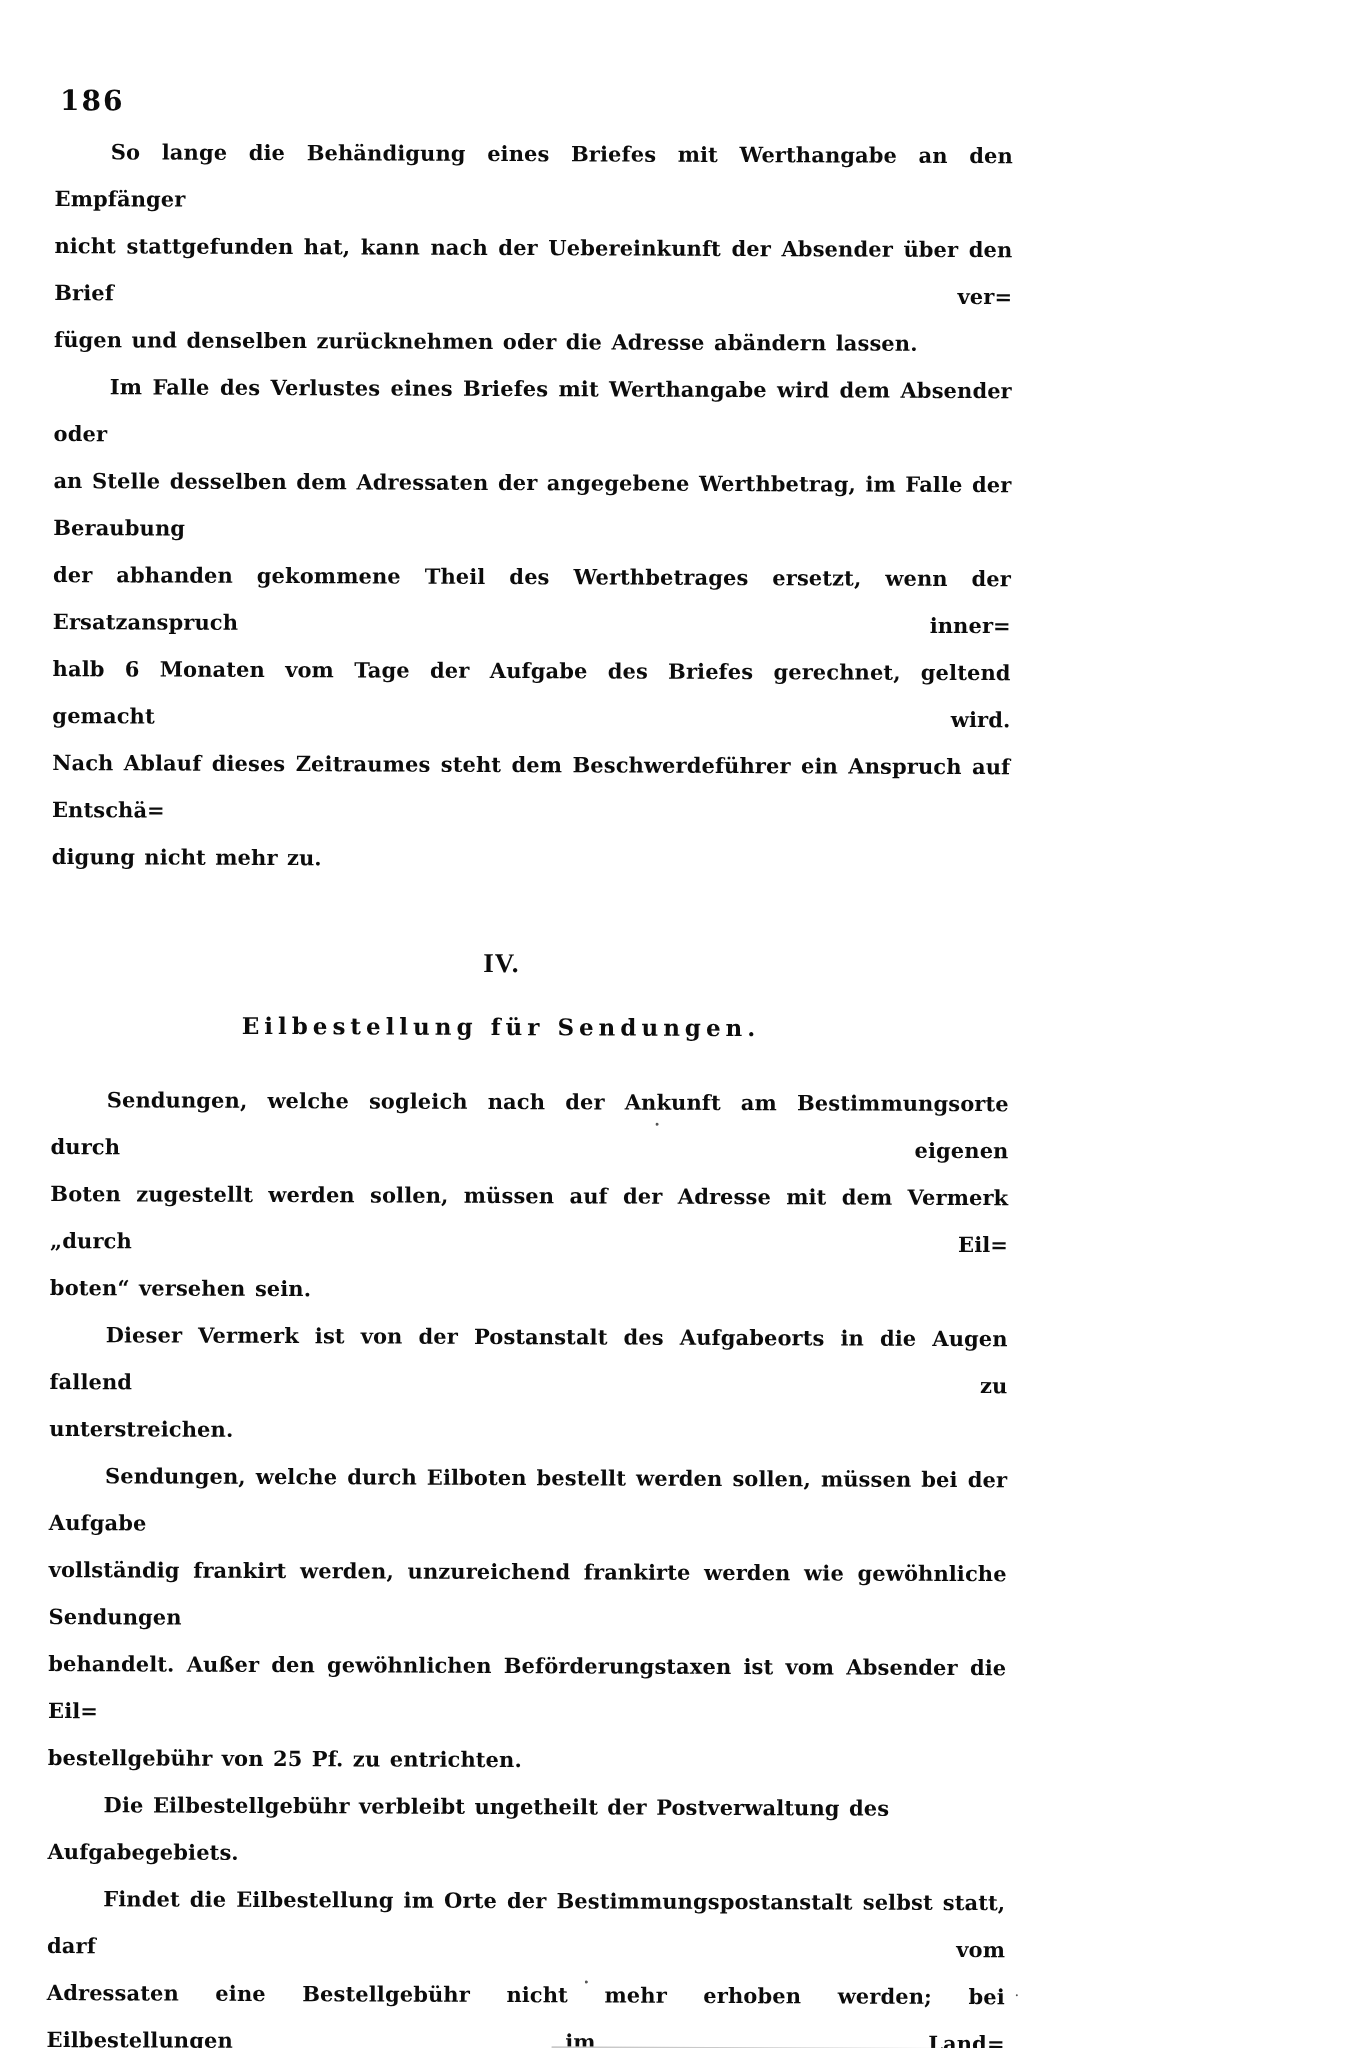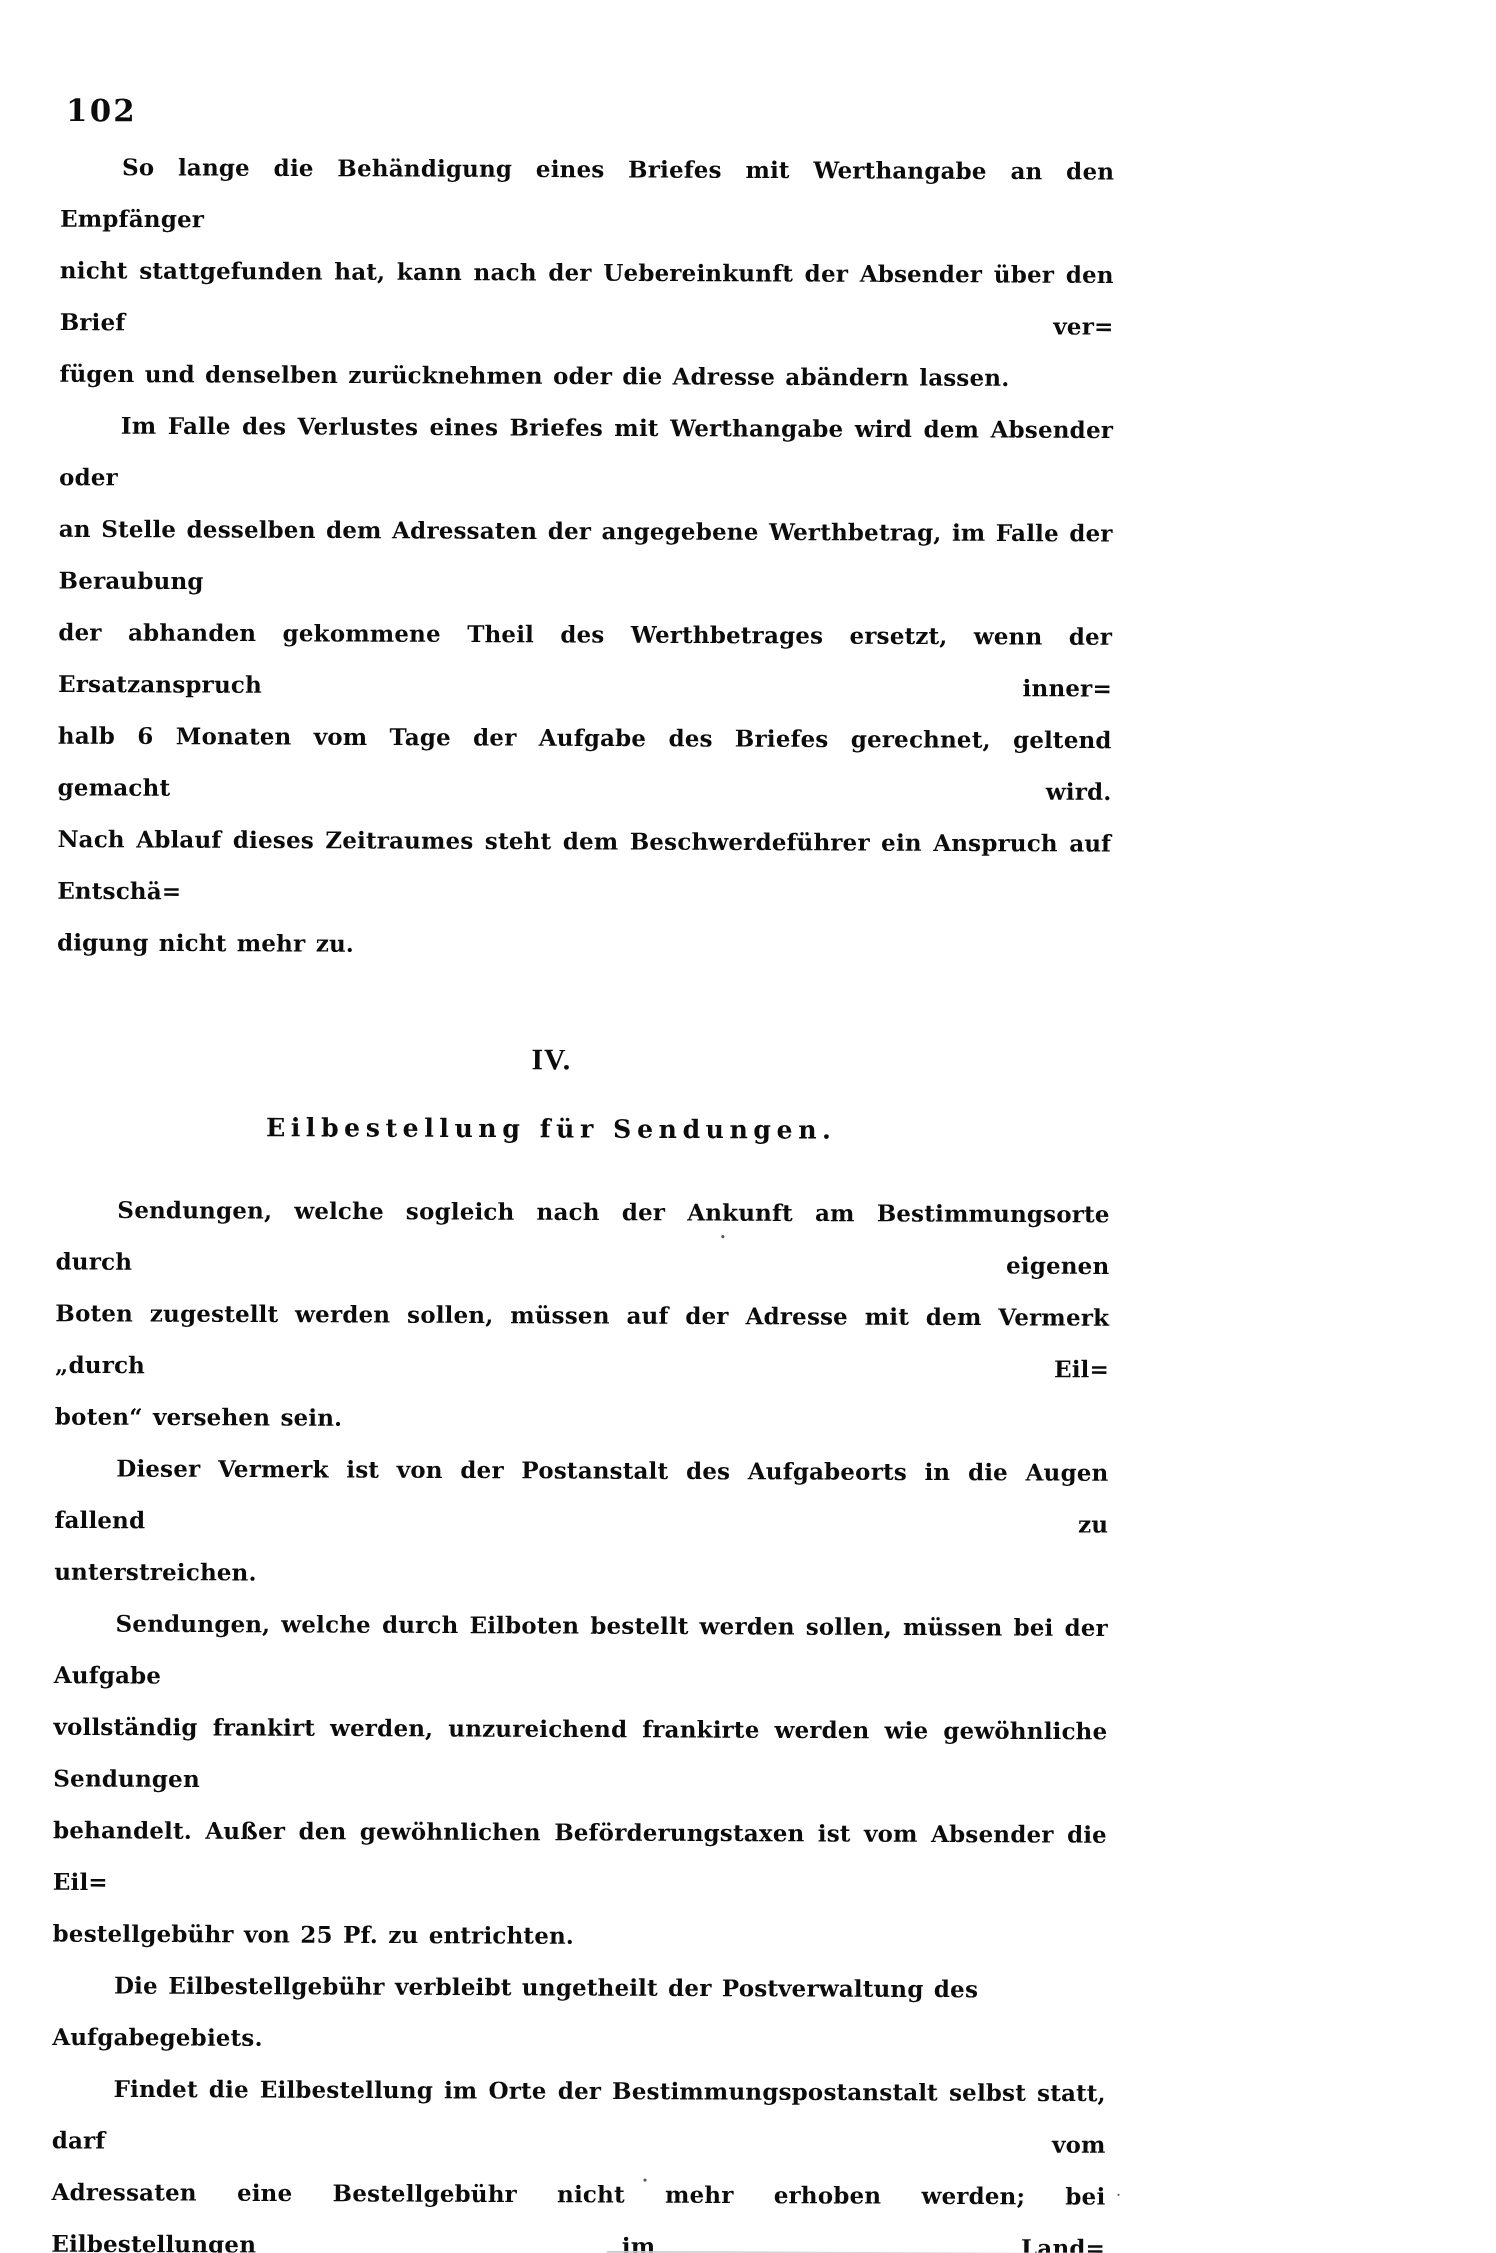--- a/index.html
+++ b/index.html
@@ -80,21 +80,21 @@
     width: 470px;
     height: 2px;
     background: #c9c9c9;
   }
 </style>
 </head>
 <body>
 
 <div class="sheet">
 
-  <div class="page-number">102</div>
+  <div class="page-number">186</div>
 
   <div class="content">
 
     <div class="para para-intro-1">
       <div class="line first just">So lange die Behändigung eines Briefes mit Werthangabe an den Empfänger</div>
       <div class="line just">nicht stattgefunden hat, kann nach der Uebereinkunft der Absender über den Brief ver=</div>
       <div class="line">fügen und denselben zurücknehmen oder die Adresse abändern lassen.</div>
     </div>
 
     <div class="para">

